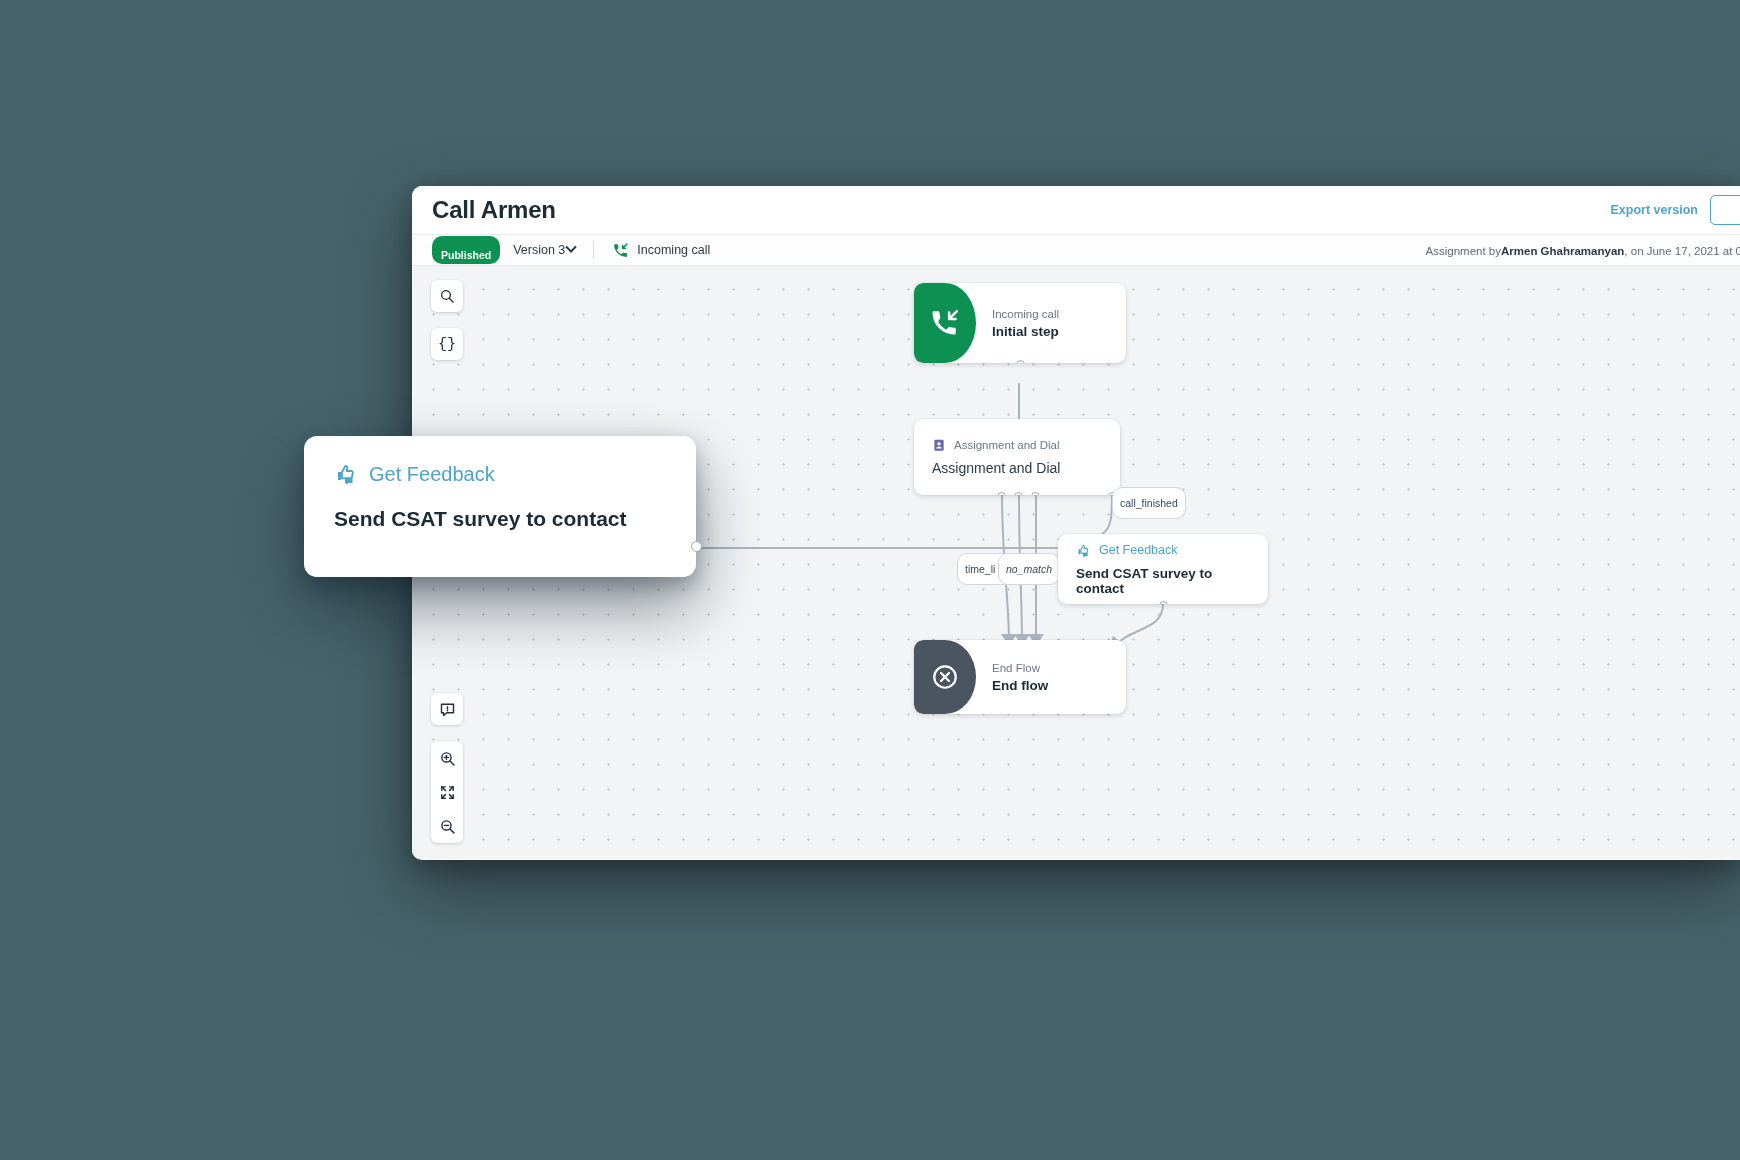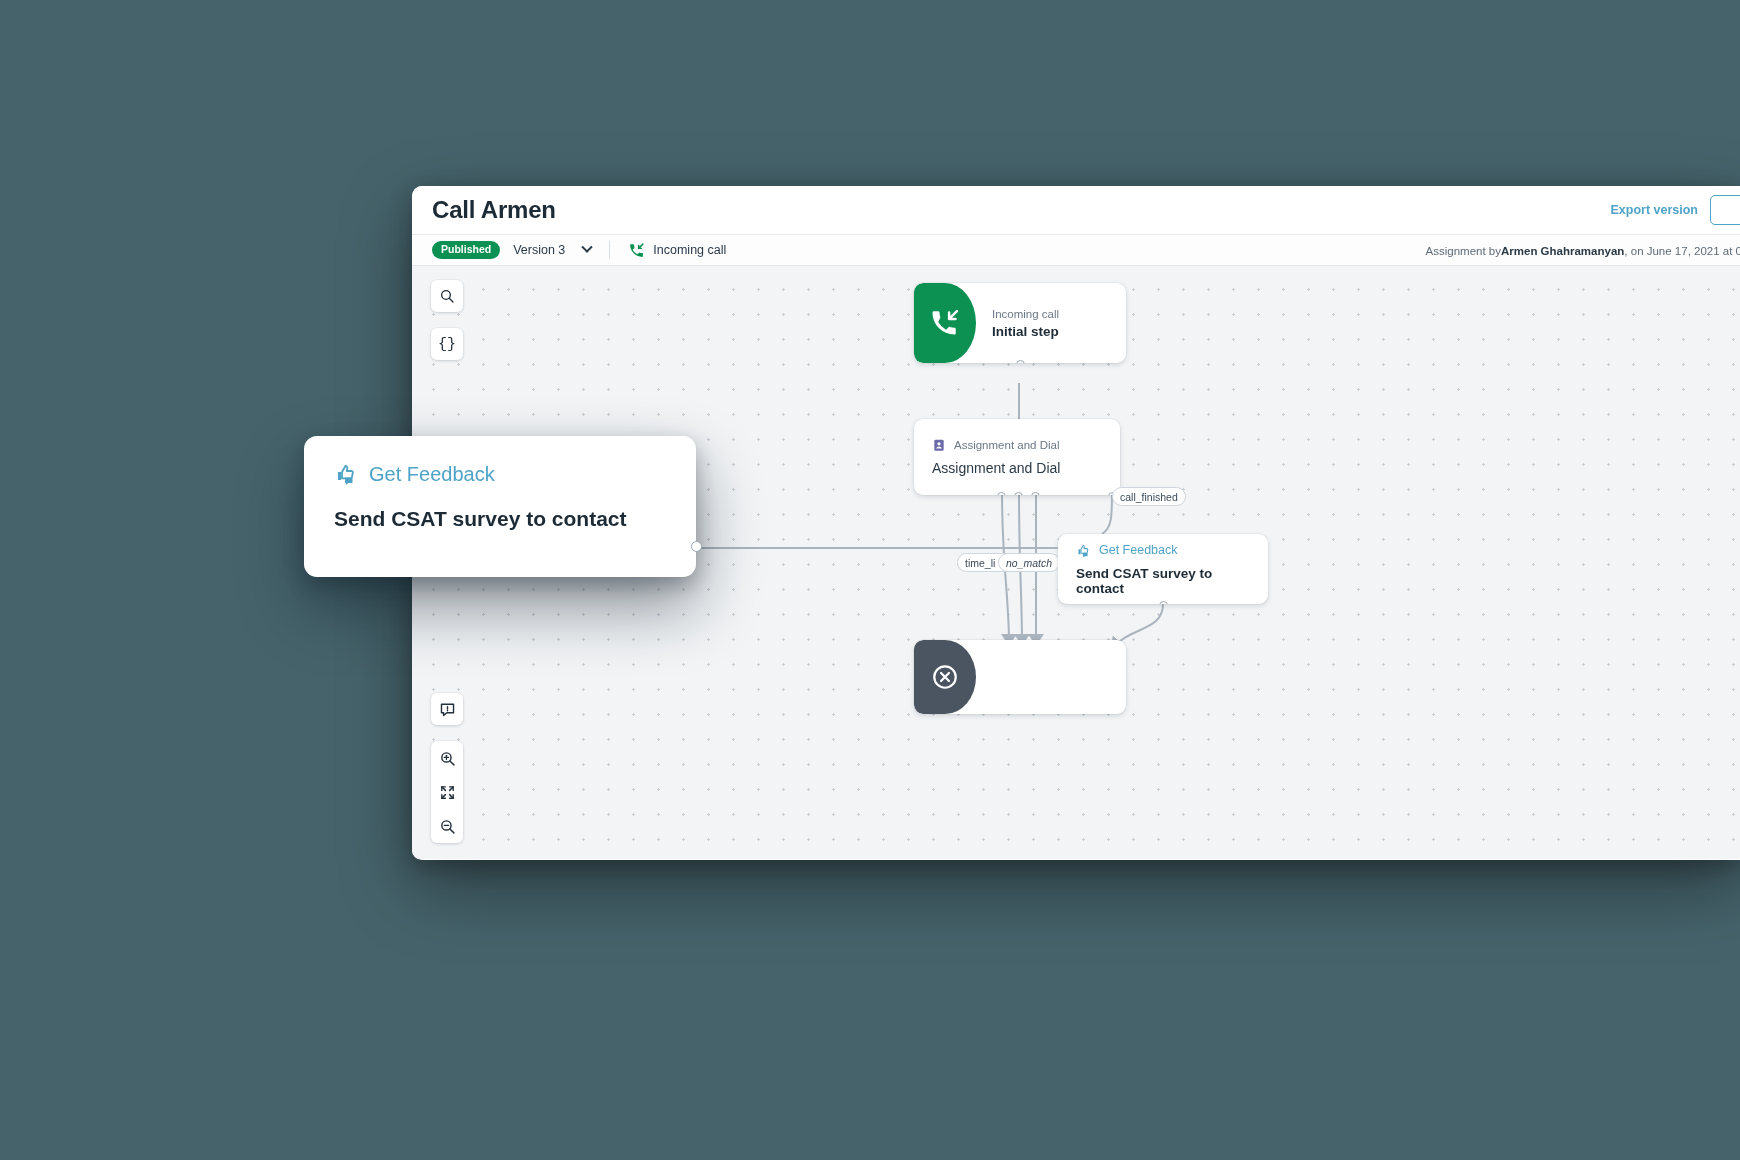--- a/index.html
+++ b/index.html
@@ -56,25 +56,25 @@
     border-top: 1px solid #e8ebee;
     border-bottom: 1px solid #e3e7ea;
     background: #fdfdfe;
     display: flex; align-items: center;
     padding: 0 0 0 20px;
     position: relative;
   }
   #status-badge {
     background: #0d9153; color: #fff;
     font-size: 10.5px; font-weight: bold;
-    padding: 3px 9px 4px; border-radius: 10px;
+    padding: 14px 9px 4px; border-radius: 10px;
     line-height: 1;
   }
   #version-selector {
-    display: flex; align-items: center; gap: 18px;
+    display: flex; align-items: center; gap: 2px;
     margin-left: 13px; cursor: pointer;
   }
   #version-label { font-size: 12.5px; color: #2b3a47; }
   .chev {
     width: 8px; height: 8px;
     border-right: 2px solid #2b3a47;
     border-bottom: 2px solid #2b3a47;
     transform: rotate(45deg) translate(-2px,-2px);
   }
   #subheader-divider {
@@ -151,21 +151,21 @@
   .port {
     position: absolute; width: 9px; height: 9px;
     border-radius: 50%; background: #fff;
     border: 1.6px solid #9aa6b1;
   }
 
   
   .chip {
     position: absolute;
     background: #fff; border: 1px solid #cfd6dd;
-    border-radius: 10px; height: 19px;
+    border-radius: 10px; height: 32px;
     display: flex; align-items: center; padding: 0 7px;
     font-size: 10.5px; color: #3c4a58;
     white-space: nowrap; overflow: hidden;
   }
 
   
   #floating-card {
     position: absolute;
     left: 304px; top: 436px;
     width: 392px; height: 141px;
@@ -354,20 +354,24 @@
       <div class="port" style="left:101px;bottom:-6px;"></div>
     </div>
 
     <div class="node" style="left:502px;top:374px;width:212px;height:74px;">
       <div class="node-icon-pane" style="background:#4a5561;">
         <svg width="28" height="28" viewBox="0 0 24 24">
           <circle cx="12" cy="12" r="9.2" fill="none" stroke="#fff" stroke-width="1.9"></circle>
           <path d="M8.6 8.6l6.8 6.8M15.4 8.6l-6.8 6.8" stroke="#fff" stroke-width="1.9" stroke-linecap="round"></path>
         </svg>
       </div>
+      <div class="node-body">
+        <div class="node-kicker">End Flow</div>
+        <div class="node-title">End flow</div>
+      </div>
     </div>
 
   </div>
 </div>
 
 <div id="floating-wire"></div>
 
 <div id="floating-card">
   <div id="floating-card-head">
     <svg width="24" height="24" viewBox="0 0 24 24">

